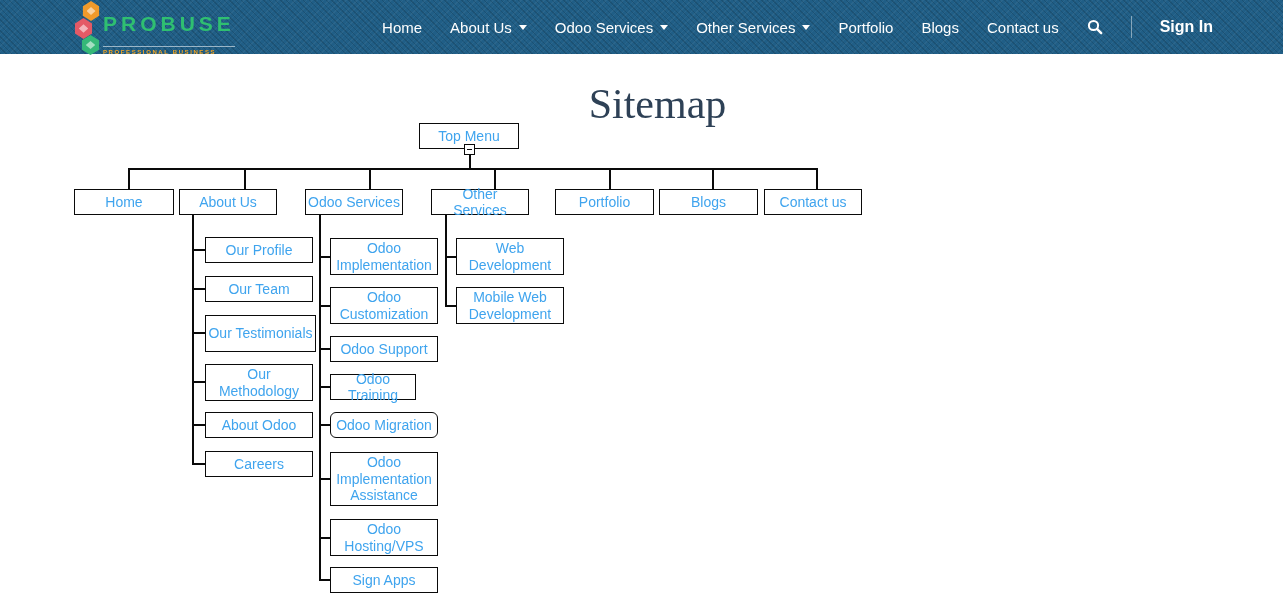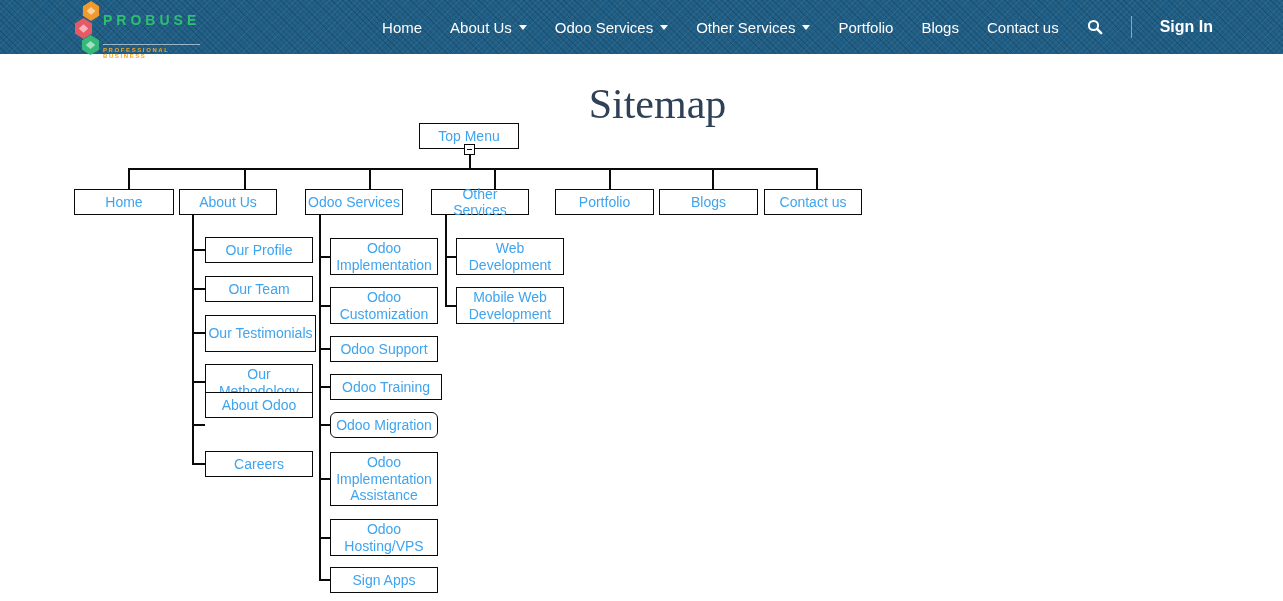--- a/index.html
+++ b/index.html
@@ -18,22 +18,22 @@
     display:flex;align-items:center;
   }
   .logo{position:absolute;left:70px;top:0;height:54px;width:130px;cursor:pointer;}
   .hex{position:absolute;clip-path:polygon(50% 0,95% 26%,95% 74%,50% 100%,5% 74%,5% 26%);}
   .hex1{left:12px;top:1px;width:18px;height:20px;background:#f09a2b;}
   .hex2{left:4px;top:18px;width:19px;height:21px;background:#e45a66;}
   .hex3{left:11px;top:35px;width:19px;height:20px;background:#35b878;}
   .hex-inner{position:absolute;left:25%;top:30%;width:50%;height:40%;background:rgba(255,255,255,.55);
     clip-path:polygon(50% 0,100% 50%,50% 100%,0 50%);}
   .logo-text{position:absolute;left:33px;top:12px;}
-  .brand{display:block;color:#2fbf71;font-weight:bold;font-size:14px;letter-spacing:4px;
-    border-bottom:1px solid rgba(255,255,255,.55);padding-bottom:16px;}
+  .brand{display:block;color:#2fbf71;font-weight:bold;font-size:21px;letter-spacing:4px;
+    border-bottom:1px solid rgba(255,255,255,.55);padding-bottom:10px;}
   .tagline{display:block;color:#f5a623;font-size:6px;letter-spacing:1.6px;margin-top:2px;font-weight:bold;}
 
   .menu{margin-left:auto;display:flex;align-items:center;gap:28px;margin-right:70px;}
   .nav-item{color:#fefefe;font-size:15px;text-decoration:none;cursor:pointer;display:flex;align-items:center;white-space:nowrap;}
   .caret{display:inline-block;width:0;height:0;margin-left:7px;
     border-left:4px solid transparent;border-right:4px solid transparent;border-top:5px solid #fefefe;}
   .search-btn{cursor:pointer;display:flex;align-items:center;}
   .nav-divider{width:1px;height:22px;background:rgba(255,255,255,.45);}
   .signin{color:#ffffff;font-size:16px;font-weight:bold;text-decoration:none;cursor:pointer;white-space:nowrap;}
 
@@ -186,37 +186,37 @@
   </div>
   <div class="node" style="left:205px;top:276px;width:108px;height:26px;">
     <span>Our Team</span>
   </div>
   <div class="node" style="left:205px;top:315px;width:111px;height:37px;">
     <span>Our Testimonials</span>
   </div>
   <div class="node" style="left:205px;top:364px;width:108px;height:37px;">
     <span>Our Methodology</span>
   </div>
-  <div class="node" style="left:205px;top:392px;width:108px;height:26px;">
+  <div class="node" style="left:205px;top:412px;width:108px;height:26px;">
     <span>About Odoo</span>
   </div>
   <div class="node" style="left:205px;top:451px;width:108px;height:26px;">
     <span>Careers</span>
   </div>
 
   <div class="node" style="left:330px;top:238px;width:108px;height:37px;">
     <span>Odoo Implementation</span>
   </div>
   <div class="node" style="left:330px;top:287px;width:108px;height:37px;">
     <span>Odoo Customization</span>
   </div>
   <div class="node" style="left:330px;top:336px;width:108px;height:26px;">
     <span>Odoo Support</span>
   </div>
-  <div class="node" style="left:330px;top:374px;width:112px;height:26px;">
+  <div class="node" style="left:330px;top:374px;width:86px;height:26px;">
     <span>Odoo Training</span>
   </div>
   <div class="node" style="left:330px;top:412px;width:108px;height:26px;border-radius:6px;">
     <span>Odoo Migration</span>
   </div>
   <div class="node" style="left:330px;top:519px;width:108px;height:37px;">
     <span>Odoo Hosting/VPS</span>
   </div>
   <div class="node" style="left:330px;top:452px;width:108px;height:54px;">
     <span>Odoo Implementation Assistance</span>

